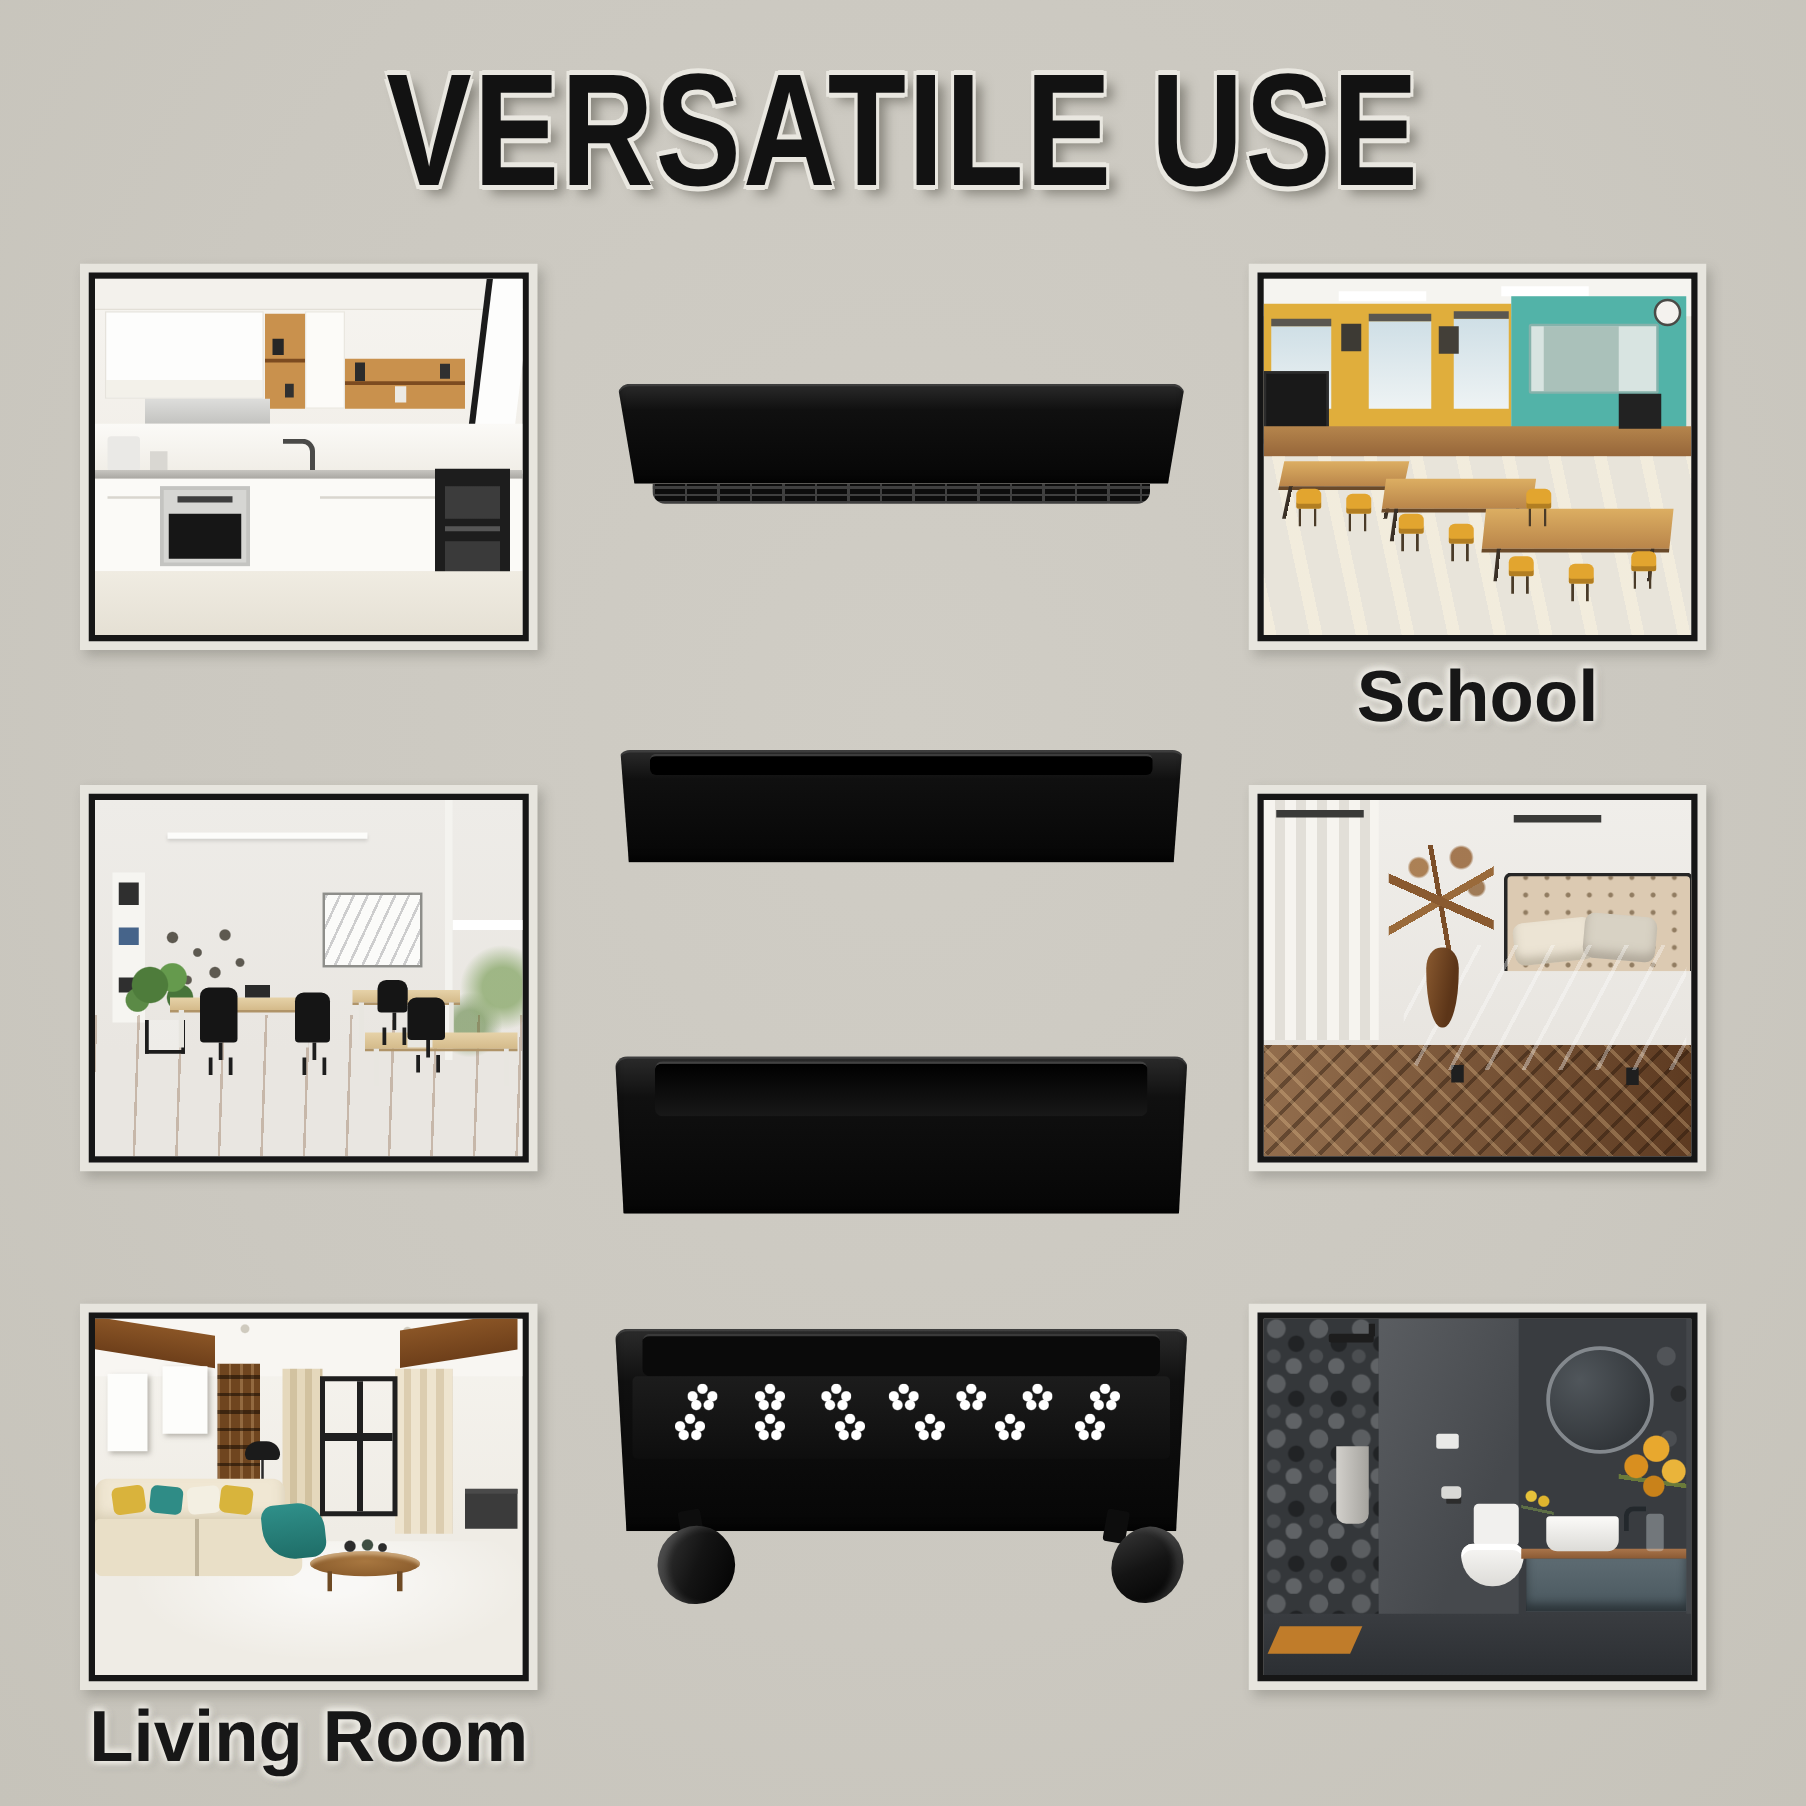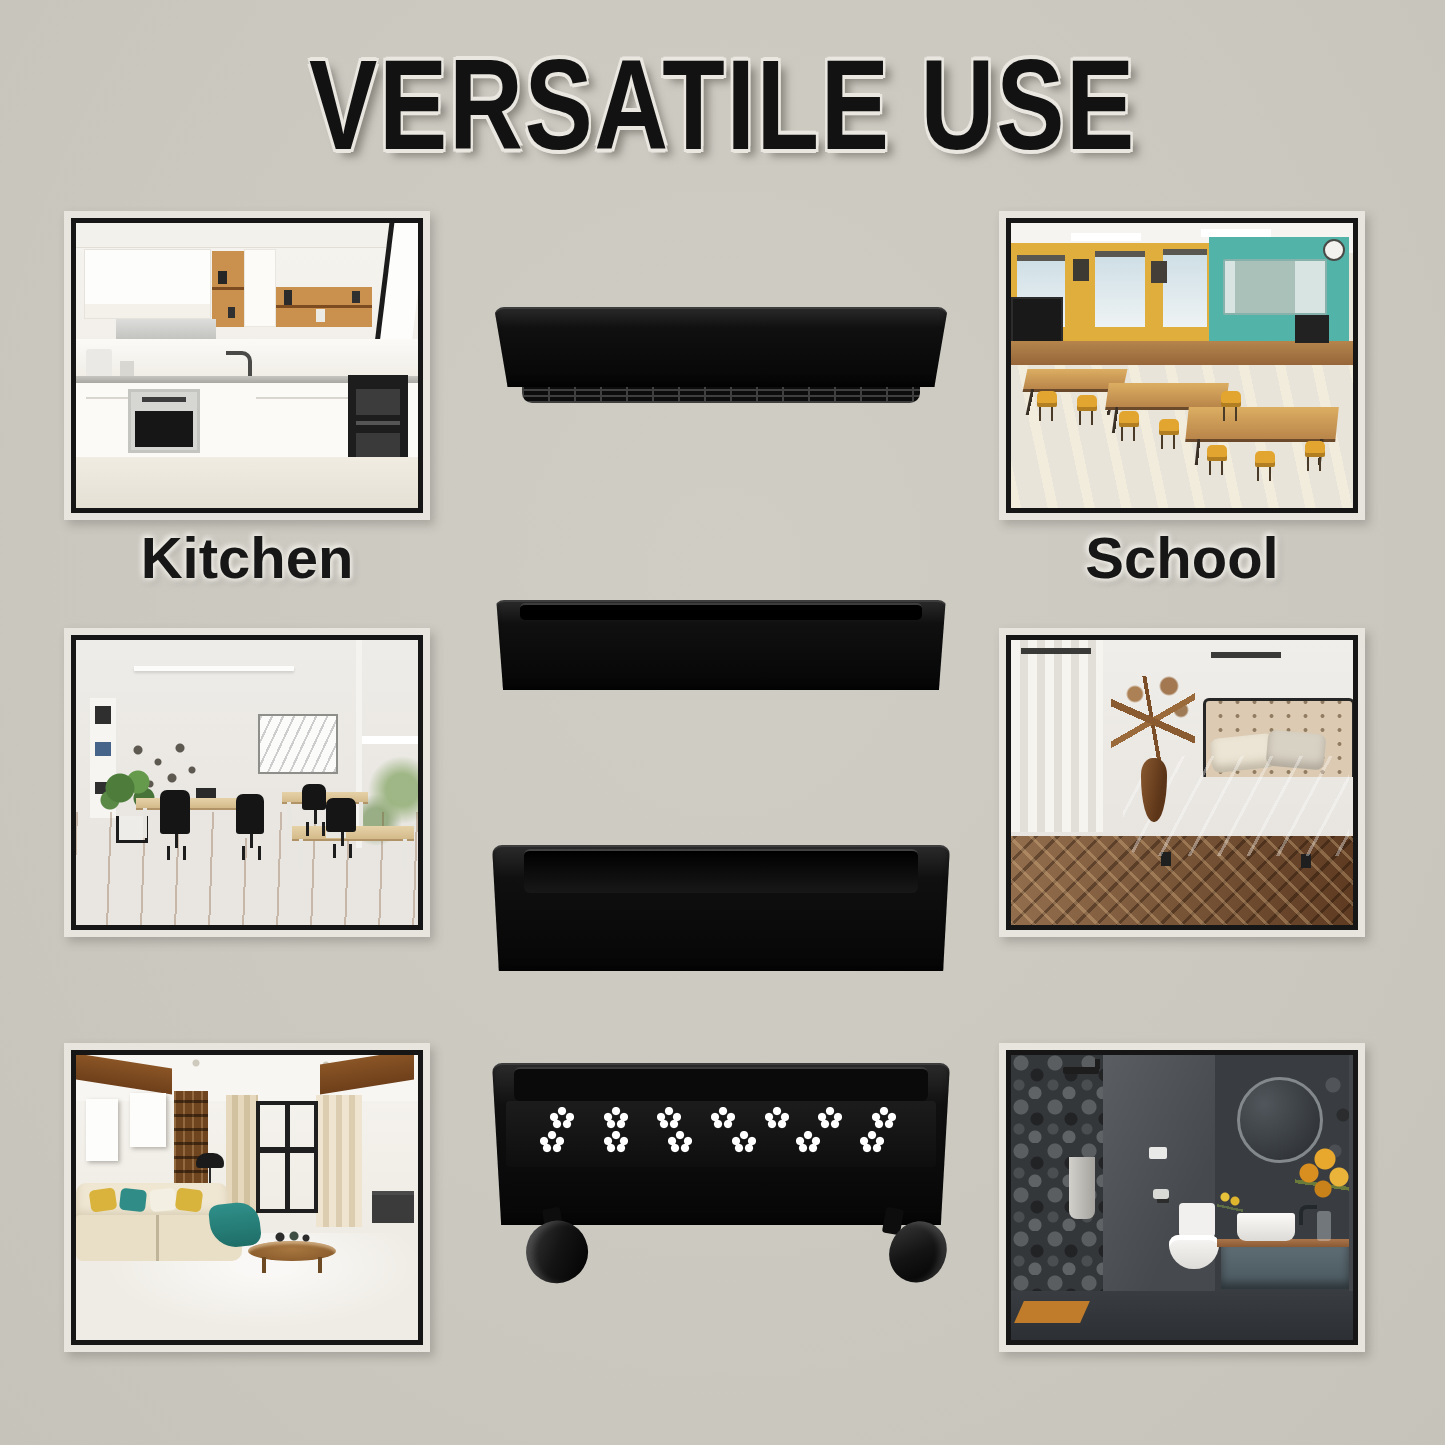--- a/index.html
+++ b/index.html
@@ -287,21 +287,20 @@
       <div class="k-splash"></div>
       <div class="k-appl"></div>
       <div class="k-faucet"></div>
       <div class="k-counter"></div>
       <div class="k-base"></div>
       <div class="k-oven"></div>
       <div class="k-tall"></div>
       <div class="k-floor"></div>
     </div>
   </div>
-  <div class="room-label lab-l lr1">Kitchen</div>
 
   <div class="frame c-r r1">
     <div class="photo">
       <div class="s-bg"></div>
       <div class="s-ceiling"></div>
       <div class="s-wall-l"></div>
       <div class="s-win s-win1"></div>
       <div class="s-win s-win2"></div>
       <div class="s-win s-win3"></div>
       <div class="s-pic"></div>
@@ -384,20 +383,21 @@
       <div class="l-pil l-pil-1"></div>
       <div class="l-pil l-pil-2"></div>
       <div class="l-pil l-pil-3"></div>
       <div class="l-pil l-pil-4"></div>
       <div class="l-sofa-seat"></div>
       <div class="l-throw"></div>
       <div class="l-table"></div>
       <div class="l-table-items"></div>
     </div>
   </div>
+  <div class="room-label lab-l lr3">Living Room</div>
 
   <div class="frame c-r r3">
     <div class="photo">
       <div class="ba-bg"></div>
       <div class="ba-mosaic"></div>
       <div class="ba-shower"></div>
       <div class="ba-towel"></div>
       <div class="ba-wallmid"></div>
       <div class="ba-flush"></div>
       <div class="ba-tp"></div>

